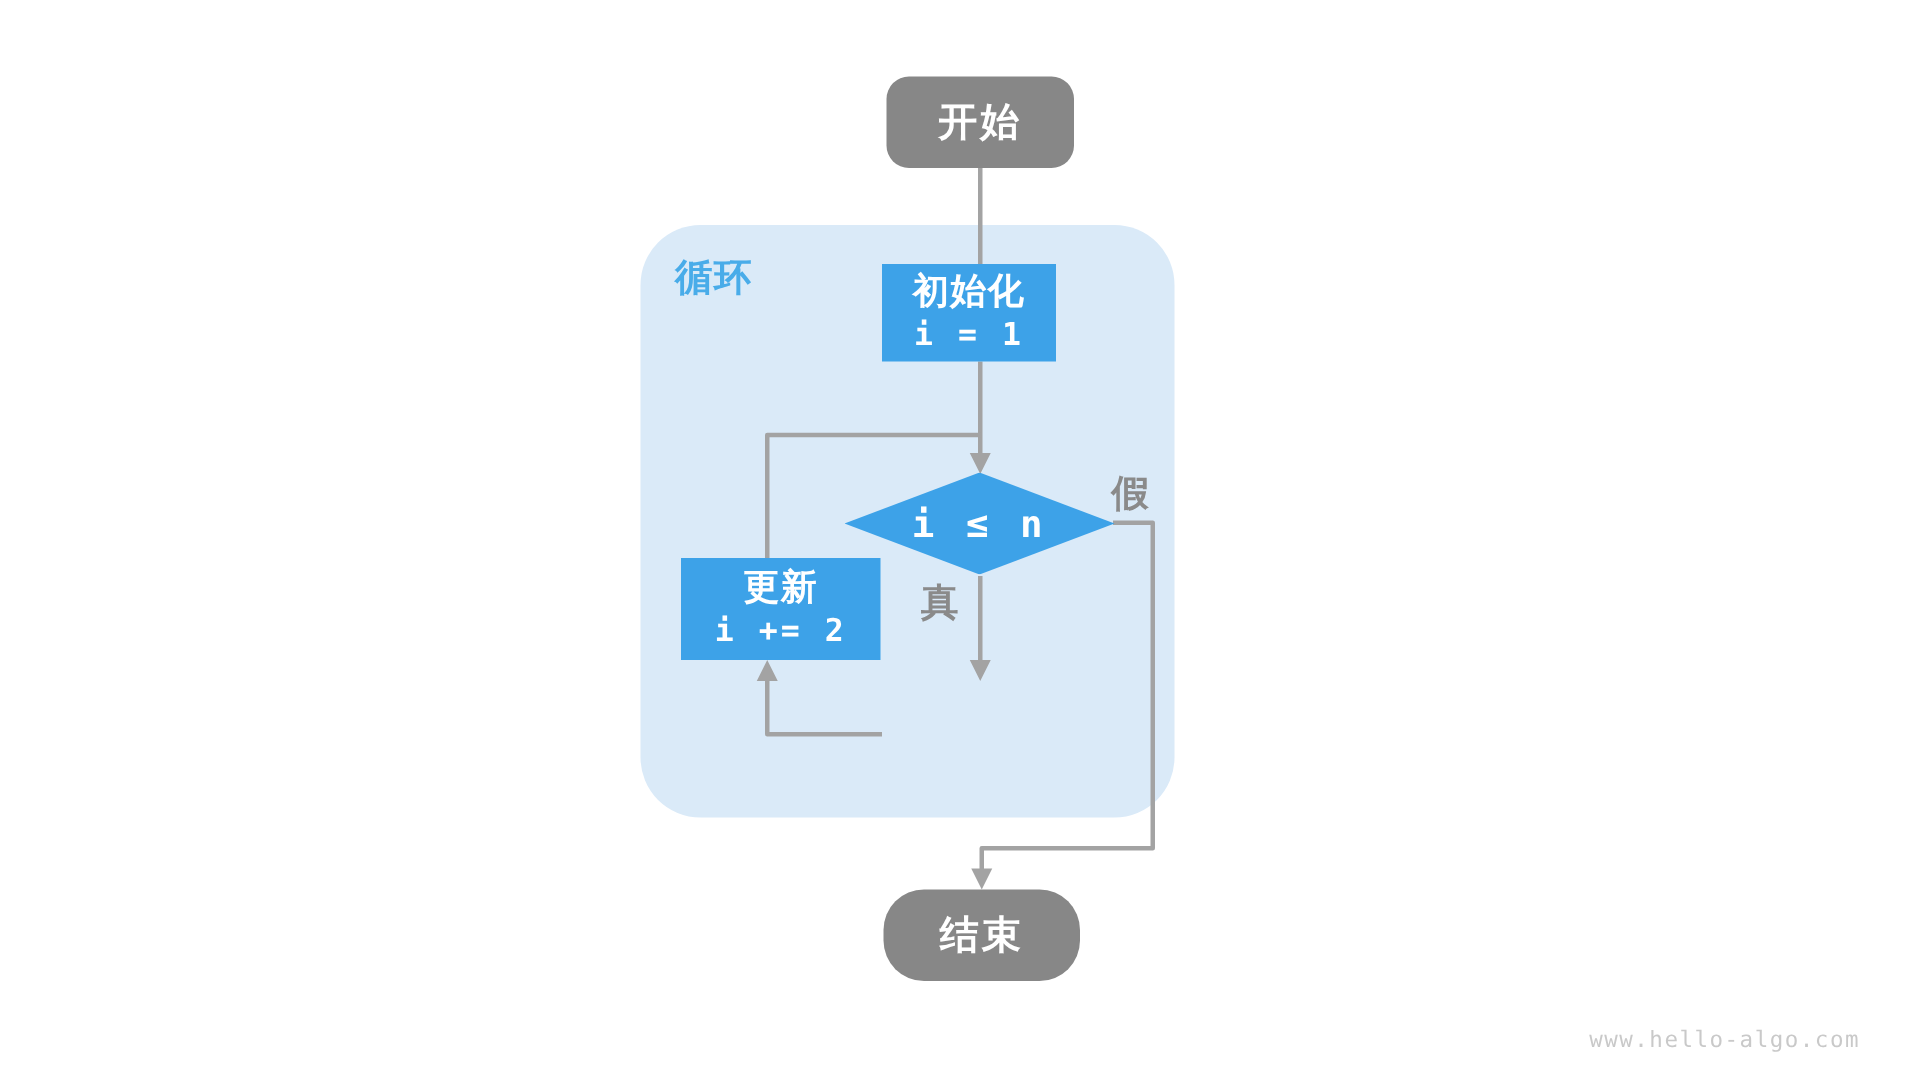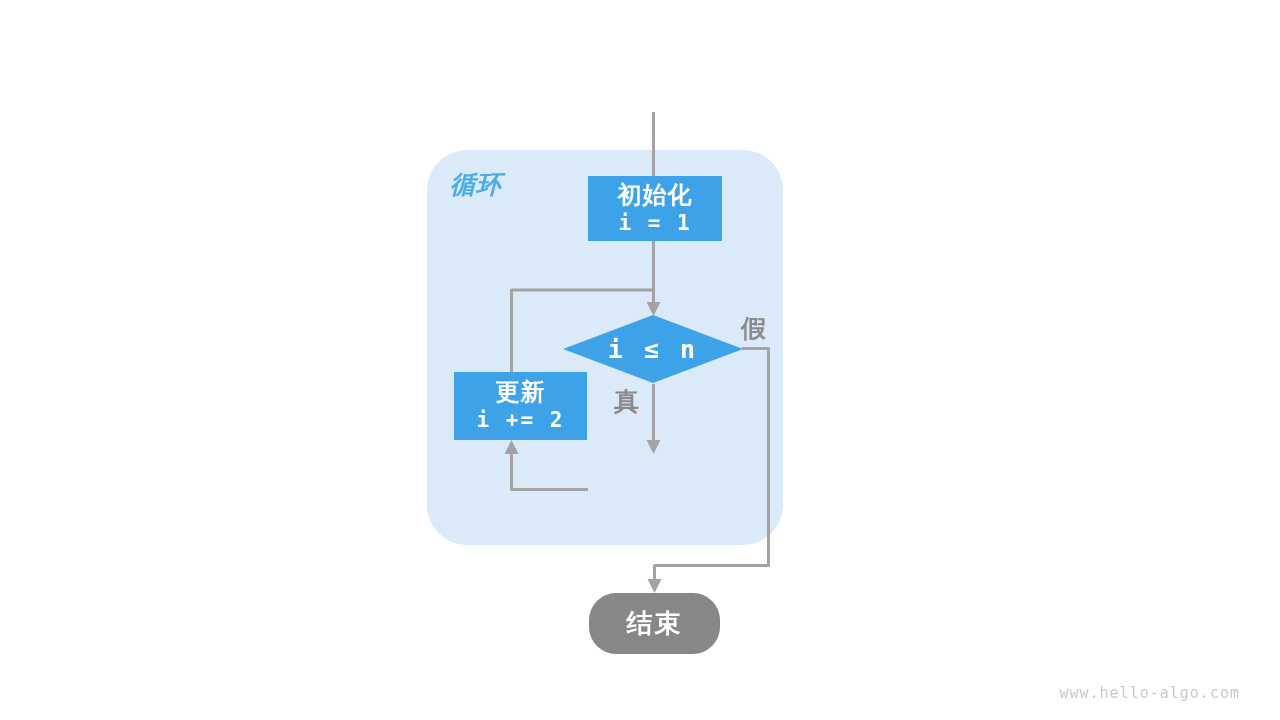--- a/index.html
+++ b/index.html
@@ -21,40 +21,40 @@
     font-family:"Liberation Sans","DejaVu Sans",sans-serif;
   }
   .canvas{position:relative;width:1280px;height:720px;background:var(--page-bg);}
 
   .loop-container{
     position:absolute;left:427px;top:150px;width:356px;height:395px;
     background:var(--container-bg);border-radius:40px;
   }
   .loop-title{
     position:absolute;left:450px;top:168px;
-    color:var(--loop-label);font-size:25px;font-weight:bold;letter-spacing:1px;font-style:italic;
+    color:var(--loop-label);font-size:25px;font-weight:bold;letter-spacing:1px;
   }
 
   .node{
     position:absolute;display:flex;flex-direction:column;
     align-items:center;justify-content:center;
     color:var(--text-white);text-align:center;
   }
   .terminal{
     background:var(--node-gray);border-radius:15px;
     font-size:26px;font-weight:bold;letter-spacing:2px;
   }
   .process{background:var(--node-blue);}
   .process .cn{font-size:24px;font-weight:bold;letter-spacing:1px;line-height:1.25;}
   .process .code{
     font-family:"DejaVu Sans Mono","Liberation Mono",monospace;
     font-size:21px;font-weight:bold;letter-spacing:2px;line-height:1.3;
   }
   .node-start{left:591px;top:51px;width:125px;height:61px;}
-  .node-init{left:588px;top:176px;width:134px;height:65px;}
+  .node-init{left:588px;top:176px;width:116px;height:65px;}
   .node-update{left:454px;top:372px;width:133px;height:68px;}
   .node-task{
     left:588px;top:453px;width:132px;height:70px;
     background:var(--node-green);font-size:26px;font-weight:bold;letter-spacing:2px;
   }
   .node-end{left:589px;top:593px;width:131px;height:61px;border-radius:27px;}
 
   .node-condition{
     left:563px;top:315px;width:180px;height:68px;
     background:var(--node-blue);
@@ -101,20 +101,23 @@
     <path class="edge" d="M653.5 384 L653.5 441"></path>
     <polygon class="arrow" points="646.5,440 660.5,440 653.5,454"></polygon>
 
     <path class="edge" d="M588 489.5 L511.5 489.5 L511.5 453"></path>
     <polygon class="arrow" points="504.5,454 518.5,454 511.5,440"></polygon>
 
     <path class="edge" d="M742 348.5 L768.5 348.5 L768.5 565.5 L654.5 565.5 L654.5 580"></path>
     <polygon class="arrow" points="647.5,579 661.5,579 654.5,593"></polygon>
   </svg>
 
+  <div class="node terminal node-start">
+    <span>开始</span>
+  </div>
 
   <div class="node process node-init">
     <span class="cn">初始化</span>
     <span class="code">i = 1</span>
   </div>
 
   <div class="node node-condition">
     <span>i ≤ n</span>
   </div>
 

